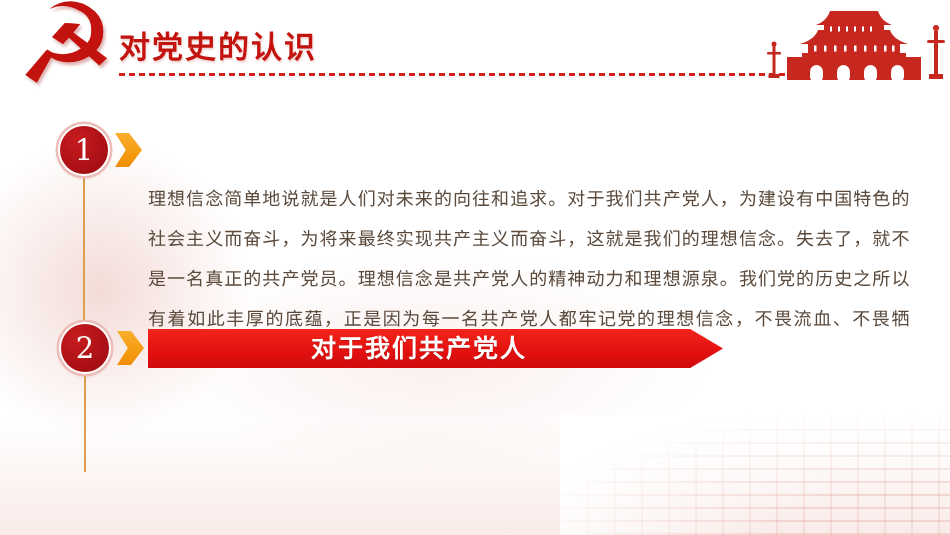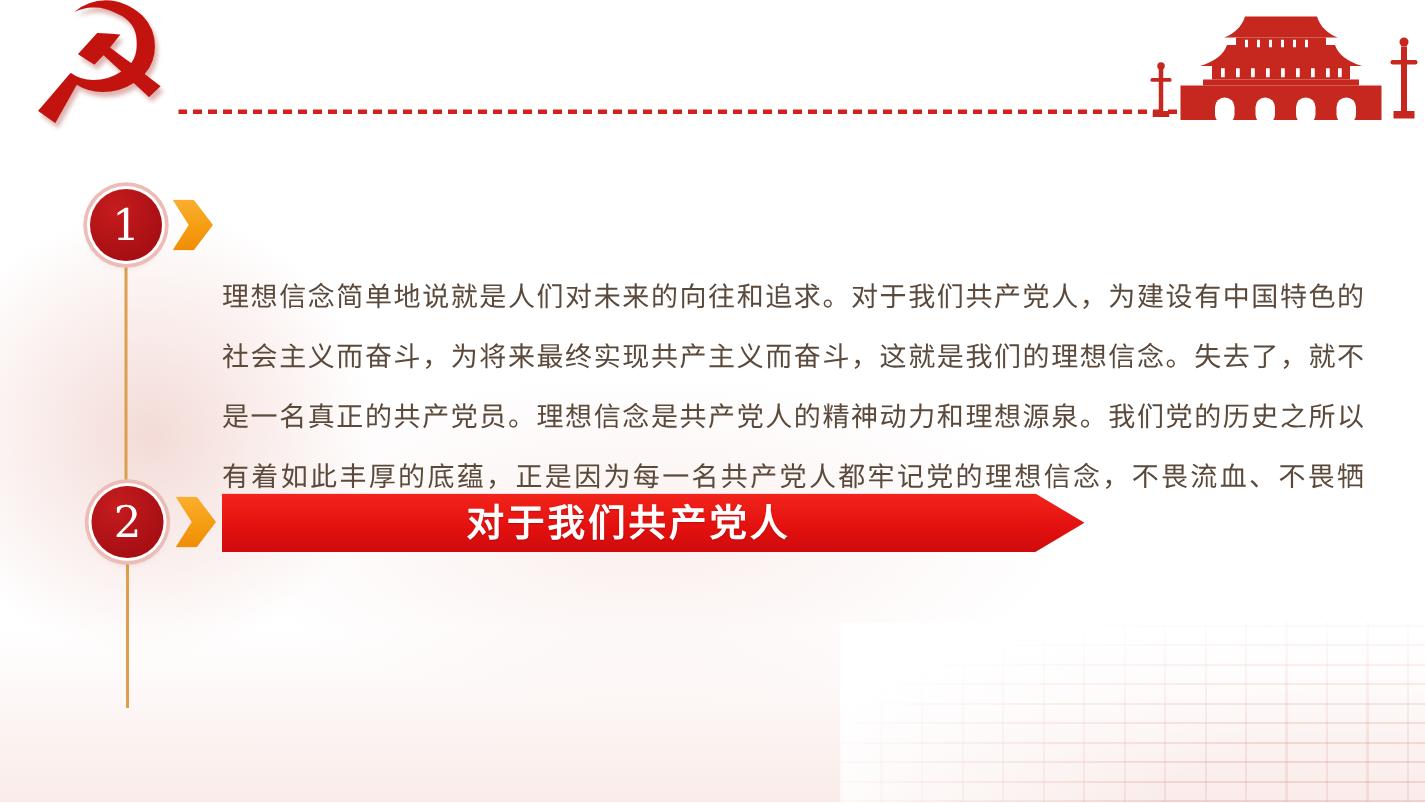--- a/index.html
+++ b/index.html
@@ -90,20 +90,21 @@
 
 <div class="slide">
 
   <div class="wm wm-left"></div>
   <div class="wm wm-mid"></div>
   <div class="wm wm-bottom"></div>
   <div class="wm wm-bricks"></div>
   <div class="wm wm-bricks-fade"></div>
 
   <div class="emblem">☭</div>
+  <h1 class="page-title">对党史的认识</h1>
   <div class="dashed-divider"></div>
 
   <svg class="gate" width="188" height="80" viewBox="0 0 188 80">
     <g fill="var(--gate-red,#c6281f)">
 
       <circle cx="14" cy="42" r="2.5"></circle>
       <rect x="12.5" y="44" width="3" height="30"></rect>
       <rect x="7" y="50" width="14" height="2.5" rx="1"></rect>
       <rect x="8.5" y="72" width="11" height="4"></rect>
 

